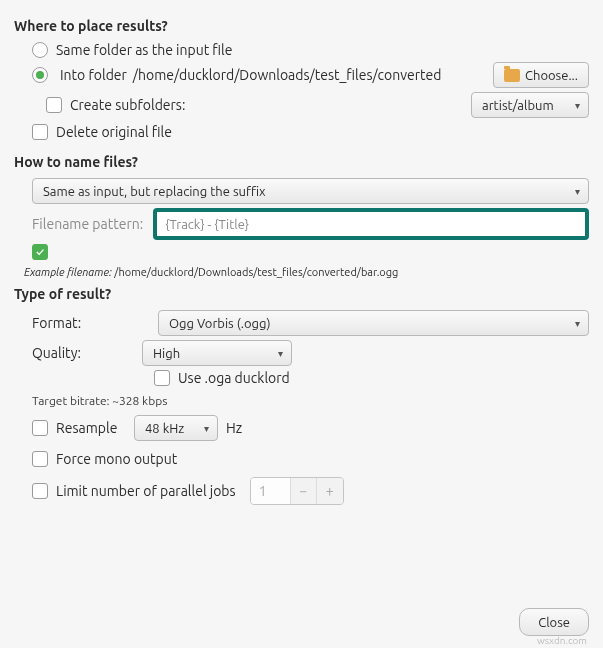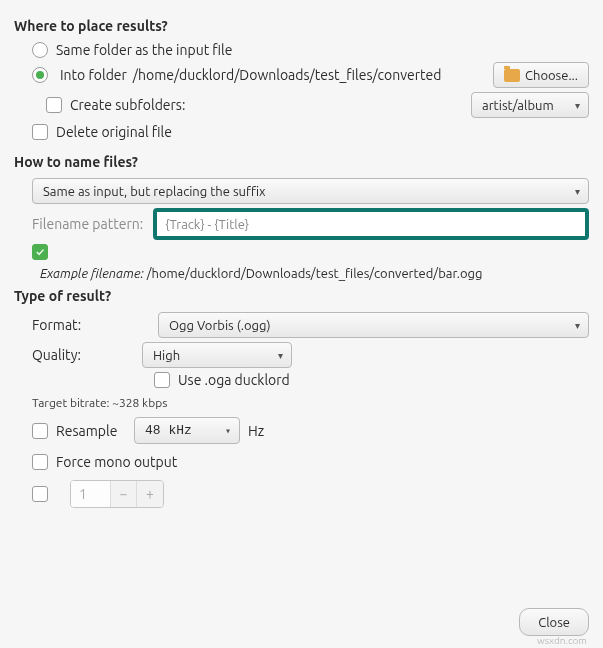--- a/index.html
+++ b/index.html
@@ -94,22 +94,22 @@
     display: inline-block;
   }
   .wide { flex: 1; }
   .format-row .combo { flex: 1; }
   .small-note {
     font-size: 12px;
     color: #3a3a3a;
     margin: 8px 0 8px 18px;
   }
   .example {
-    font-size: 13px;
-    margin: 6px 0 8px 26px;
+    font-size: 11px;
+    margin: 6px 0 8px 10px;
   }
   .example .lbl { font-style: italic; }
   .folder-icon {
     width: 16px; height: 13px;
     background: #e7a84a;
     border-radius: 2px;
     position: relative;
   }
   .folder-icon::before {
     content:"";
@@ -236,34 +236,35 @@
 <div class="row indent1" style="margin-left:140px;">
   <span class="checkbox"></span>
   <span>Use .oga ducklord</span>
 </div>
 
 <div class="small-note">Target bitrate: ~328 kbps</div>
 
 <div class="row indent1" style="gap:0;">
   <span class="checkbox"></span>
   <span style="width:78px;">Resample</span>
-  <span class="combo" style="width:106px;font-family:Liberation Mono, monospace;">
+  <span class="combo" style="width:84px;">
     <span>48 kHz</span>
     <span class="arrow">▾</span>
   </span>
   <span class="hz">Hz</span>
 </div>
 
 <div class="row indent1" style="margin-top:10px;">
   <span class="checkbox"></span>
   <span>Force mono output</span>
 </div>
 
 <div class="row indent1" style="margin-top:10px;">
   <span class="checkbox"></span>
+  <span>Limit number of parallel jobs</span>
   <span class="spinner">
     <span class="val">1</span>
     <span class="step">−</span>
     <span class="step">+</span>
   </span>
 </div>
 
 <div class="footer">
   <span class="btn" style="padding:6px 18px;border-radius:10px;">
     <span>Close</span>

